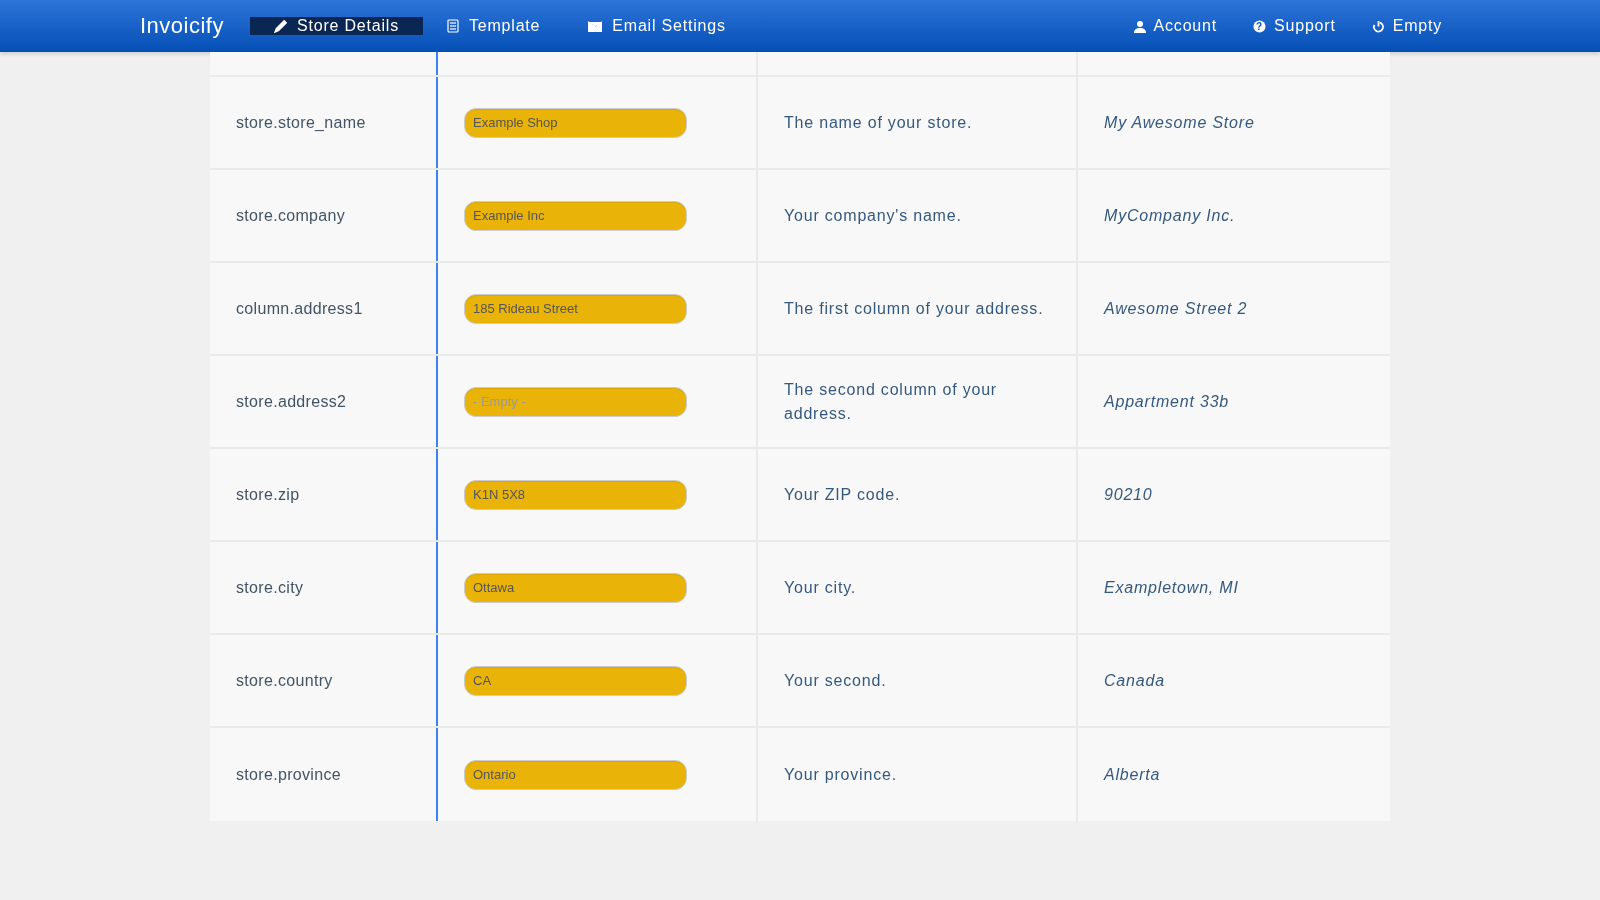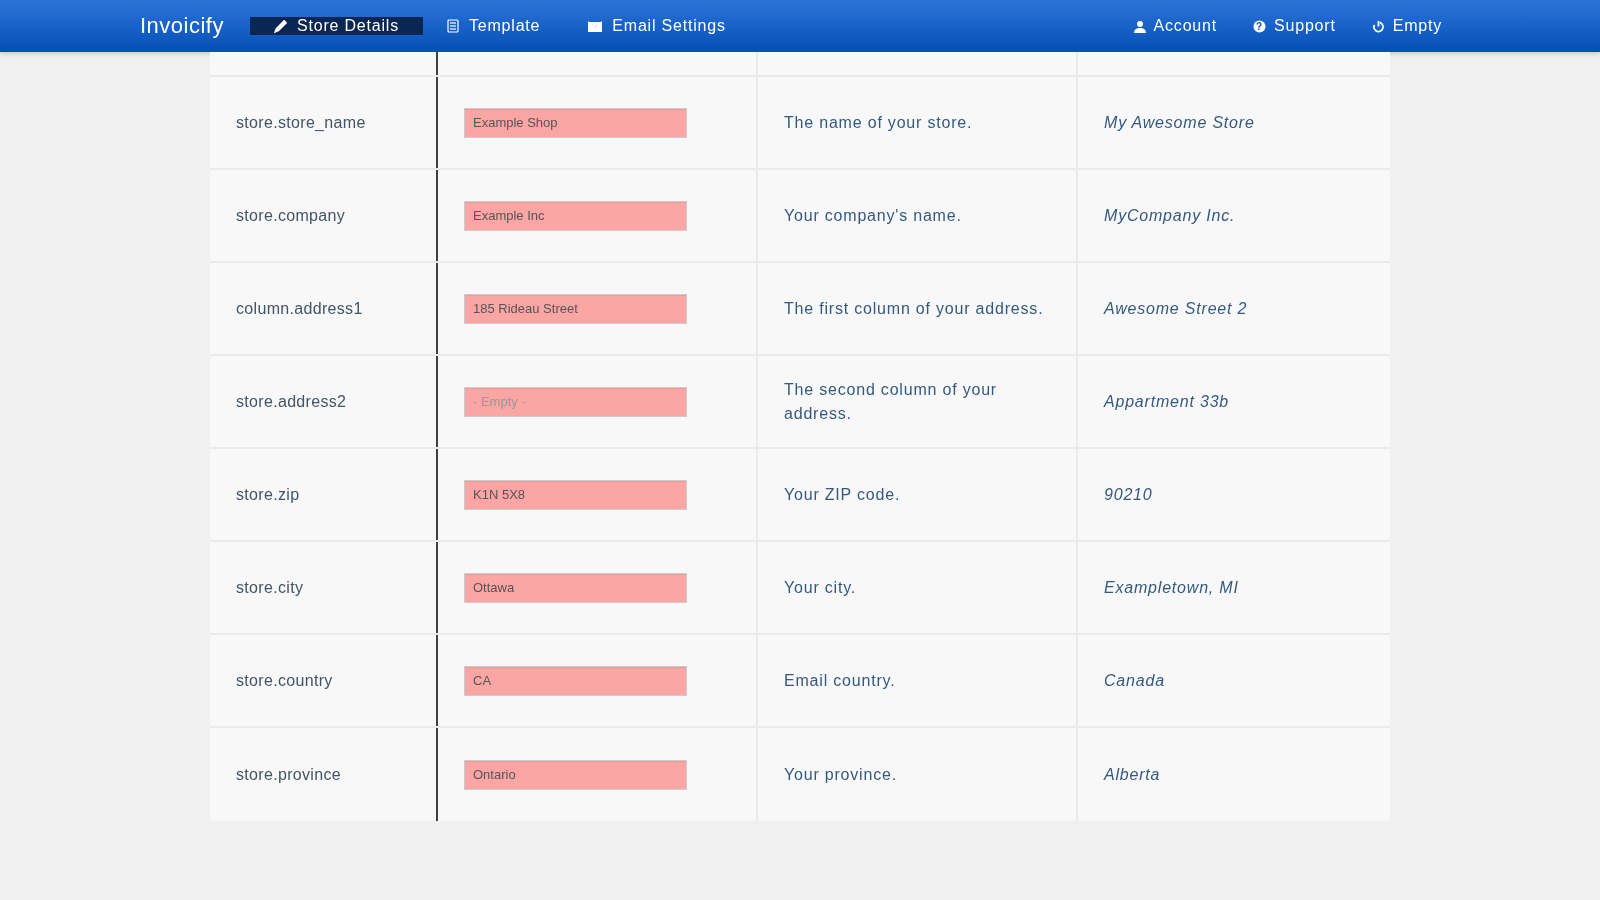--- a/index.html
+++ b/index.html
@@ -74,21 +74,21 @@
       border-bottom: 2px solid #eaeaea;
       background: #f8f8f8;
       min-height: 93px;
     }
     .row.header-row {
       min-height: 25px;
       height: 25px;
     }
     .col1 {
       width: 228px;
-      border-right: 2px solid #404040;
+      border-right: 2px solid #3b82f6;
       display: flex;
       align-items: center;
       padding-left: 26px;
       font-size: 16px;
       color: #425465;
     }
     .col2 {
       width: 320px;
       border-right: 2px solid #eaeaea;
       display: flex;
@@ -113,25 +113,25 @@
       padding: 0 26px;
       font-size: 16px;
       font-style: italic;
       color: #35597e;
       letter-spacing: 0.05em;
     }
     .input {
       width: 223px;
       height: 30px;
       border: 1px solid #ccc;
-      border-radius: 0;
+      border-radius: 12px;
       padding: 0 8px;
       font-size: 13px;
       color: #555;
-      background: #fca5a5;
+      background: #eab308;
       box-shadow: inset 0 1px 1px rgba(0,0,0,0.07);
     }
     .input::placeholder {
       color: #999;
     }
   </style>
 </head>
 <body>
 
 <div class="navbar">
@@ -260,21 +260,21 @@
     </div>
     <div class="col3">Your city.</div>
     <div class="col4">Exampletown, MI</div>
   </div>
 
   <div class="row">
     <div class="col1">store.country</div>
     <div class="col2">
       <input class="input" type="text" value="CA" placeholder="- Empty -" style="">
     </div>
-    <div class="col3">Email country.</div>
+    <div class="col3">Your second.</div>
     <div class="col4">Canada</div>
   </div>
 
   <div class="row" style="border-bottom:none;">
     <div class="col1">store.province</div>
     <div class="col2">
       <input class="input" type="text" value="Ontario" placeholder="- Empty -" style="">
     </div>
     <div class="col3">Your province.</div>
     <div class="col4">Alberta</div>

